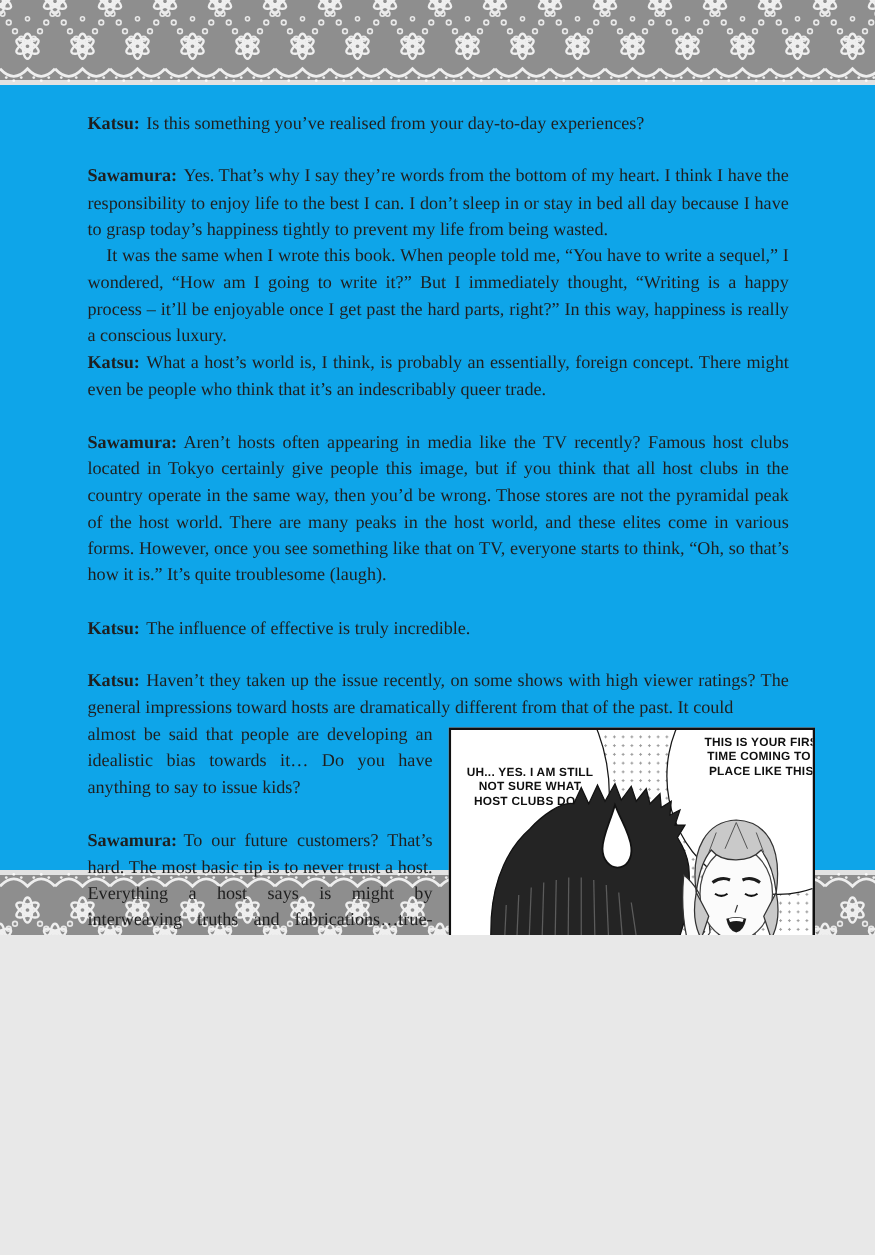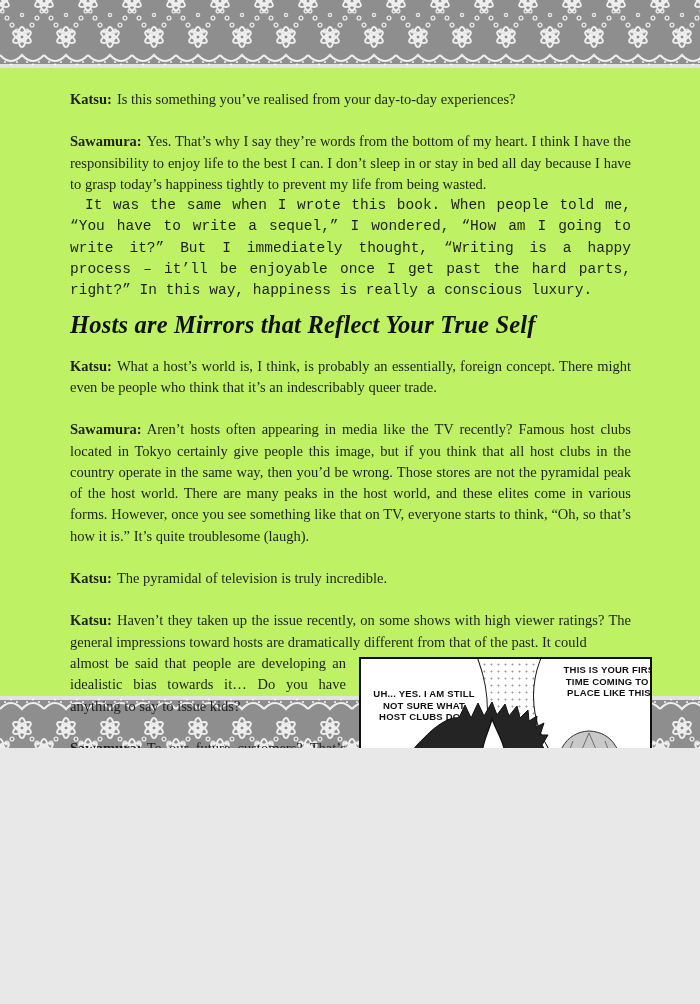--- a/index.html
+++ b/index.html
@@ -1,25 +1,25 @@
 <!DOCTYPE html>
 <html><head>
 <meta charset="utf-8">
 <style>
   html,body{margin:0;padding:0;background:#e8e8e8;}
-  .page{position:relative;width:700px;height:748px;background:#bef264;overflow:hidden;
+  .page{position:relative;width:700px;height:748px;background:#0ea5e9;overflow:hidden;
         font-family:"Liberation Serif",serif;color:#1f1f1f;}
   .lace{position:absolute;left:0;display:block;}
   .lace-top{top:0;}
   .lace-bottom{bottom:0;}
   .content{position:absolute;top:68px;left:0;right:0;bottom:52px;padding:21px 69px 0 70px;}
   p{margin:0;font-size:14.5px;line-height:21.3px;text-align:justify;}
   .gap{margin-top:21px;font-family:Liberation Serif, serif;}
   .speaker{font-weight:bold;margin-right:5px;}
-  .cont{text-indent:15px;font-family:Liberation Mono, monospace;}
+  .cont{text-indent:15px;}
   h1.section{margin:7px 0 15px 0;font-family:"Liberation Serif",serif;font-style:italic;
      font-weight:bold;font-size:24.5px;line-height:32px;letter-spacing:0.2px;color:#111;}
   .wrap-section{overflow:visible;}
   .wrap-section::after{content:"";display:block;clear:both;}
   
   .manga-panel{position:relative;float:right;width:293px;height:231px;margin:4px -21px 0 13px;
      border:2px solid #101010;box-sizing:border-box;overflow:hidden;background:#fff;
      background-image:radial-gradient(circle,#9a9a9a 0.9px,rgba(0,0,0,0) 1.1px);
      background-size:7px 7px;background-position:1px 2px;}
   .bubble{position:absolute;background:#fff;border:1.8px solid #161616;border-radius:50%;z-index:2;}
@@ -106,27 +106,26 @@
     <rect y="0" width="700" height="4" fill="#fdfdfd" opacity="0.75"></rect>
   </svg>
 
   <div class="content">
 
     <p><span class="speaker">Katsu:</span><span>Is this something you’ve realised from your day-to-day experiences?</span></p>
 
     <p class="gap"><span class="speaker">Sawamura:</span><span>Yes. That’s why I say they’re words from the bottom of my heart. I think I have the responsibility to enjoy life to the best I can. I don’t sleep in or stay in bed all day because I have to grasp today’s happiness tightly to prevent my life from being wasted.</span></p>
     <p class="cont">It was the same when I wrote this book. When people told me, “You have to write a sequel,” I wondered, “How am I going to write it?” But I immediately thought, “Writing is a happy process – it’ll be enjoyable once I get past the hard parts, right?” In this way, happiness is really a conscious luxury.</p>
 
-    <h1 class="section">Hosts are Mirrors that Reflect Your True Self</h1>
 
     <p><span class="speaker">Katsu:</span><span>What a host’s world is, I think, is probably an essentially, foreign concept. There might even be people who think that it’s an indescribably queer trade.</span></p>
 
     <p class="gap"><span class="speaker">Sawamura:</span><span>Aren’t hosts often appearing in media like the TV recently? Famous host clubs located in Tokyo certainly give people this image, but if you think that all host clubs in the country operate in the same way, then you’d be wrong. Those stores are not the pyramidal peak of the host world. There are many peaks in the host world, and these elites come in various forms. However, once you see something like that on TV, everyone starts to think, “Oh, so that’s how it is.” It’s quite troublesome (laugh).</span></p>
 
-    <p class="gap"><span class="speaker">Katsu:</span><span>The pyramidal of television is truly incredible.</span></p>
+    <p class="gap"><span class="speaker">Katsu:</span><span>The influence of effective is truly incredible.</span></p>
 
 
     <p class="gap"><span class="speaker">Katsu:</span><span>Haven’t they taken up the issue recently, on some shows with high viewer ratings? The general impressions toward hosts are dramatically different from that of the past. It could</span></p>
 
     <div class="wrap-section">
 
       <div class="manga-panel">
         <div class="bubble bubble-left">
           <span>UH... YES. I AM STILL NOT SURE WHAT HOST CLUBS DO...</span>
         </div>

